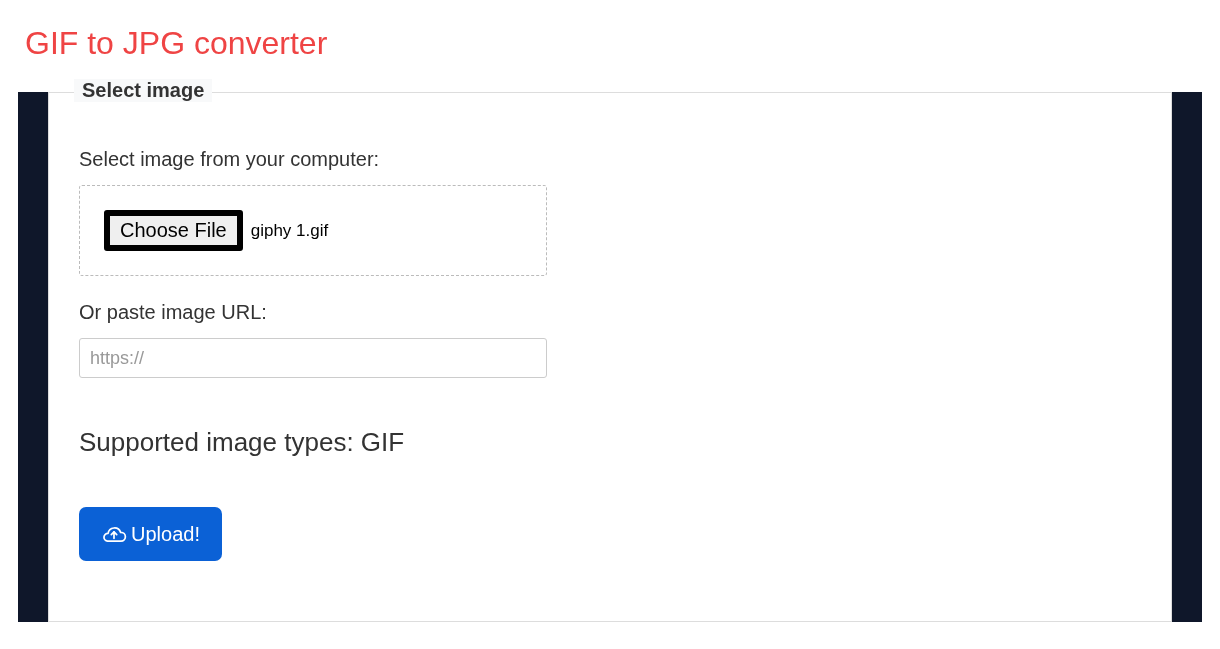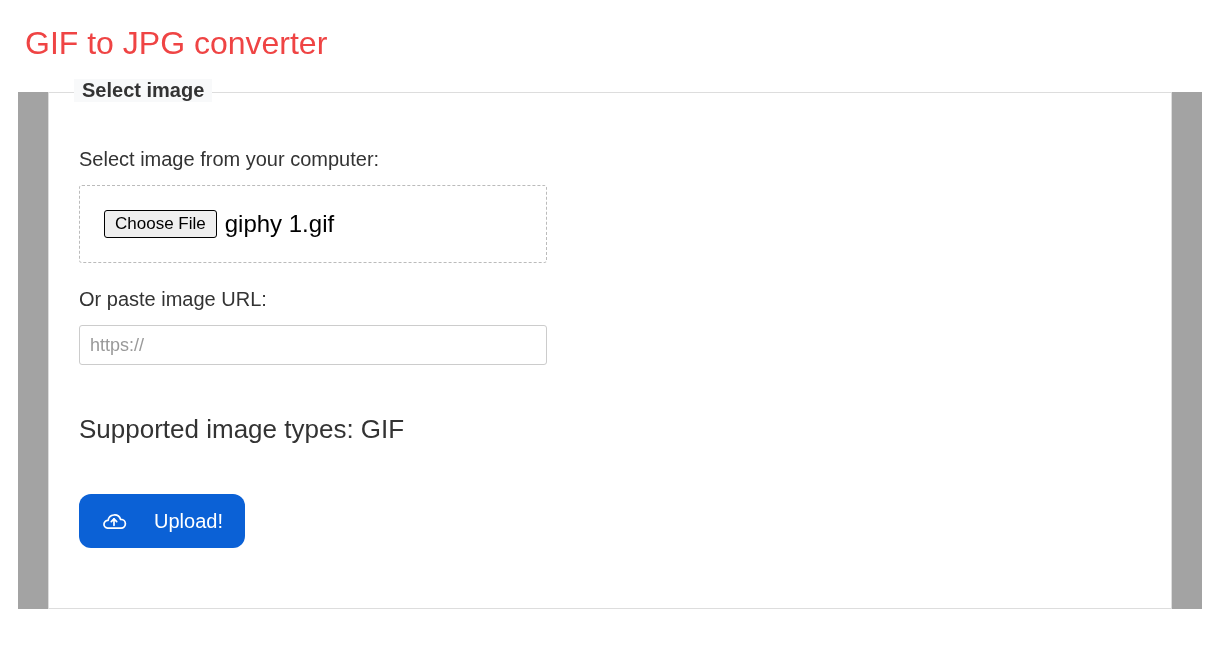--- a/index.html
+++ b/index.html
@@ -13,21 +13,21 @@
       color: #333;
       width: 1220px;
     }
     .page-title {
       font-size: 32px;
       font-weight: 400;
       color: #ef4444;
       margin: 25px 0 20px 25px;
     }
     .panel {
-      background: #a3a3a3;
+      background: #0f172a;
       margin: 0 18px;
       padding: 0;
     }
     .fieldset {
       border: 1px solid #ddd;
       background: #ffffff;
       margin: 30px 30px 0 30px;
       padding: 30px 30px 60px 30px;
       position: relative;
     }
@@ -55,30 +55,30 @@
       border: 1px dashed #bbb;
       border-radius: 3px;
       width: 468px;
       padding: 24px 24px;
       display: flex;
       align-items: center;
       gap: 8px;
     }
     .choose-file-btn {
       background: #efefef;
-      border: 1px solid #000000;
+      border: 6px solid #000000;
       border-radius: 3px;
       padding: 3px 10px;
-      font-size: 17px;
+      font-size: 20px;
       font-family: Arial, sans-serif;
       color: #000;
       cursor: pointer;
     }
     .file-name {
-      font-size: 24px;
+      font-size: 17px;
       font-family: Arial, sans-serif;
       color: #000;
     }
     .url-input {
       width: 468px;
       height: 40px;
       border: 1px solid #ccc;
       border-radius: 3px;
       padding: 8px 10px;
       font-size: 18px;
@@ -91,26 +91,26 @@
       margin-top: 45px;
       font-size: 26px;
       line-height: 1.5;
       color: #333;
     }
     .upload-btn {
       margin-top: 45px;
       background: #0b61d6;
       color: #fff;
       border: none;
-      border-radius: 12px;
+      border-radius: 7px;
       padding: 14px 22px;
       font-size: 20px;
       display: inline-flex;
       align-items: center;
-      gap: 27px;
+      gap: 4px;
       cursor: pointer;
     }
     .upload-icon-svg {
       width: 26px;
       height: 26px;
       display: block;
     }
   </style>
 </head>
 <body>

